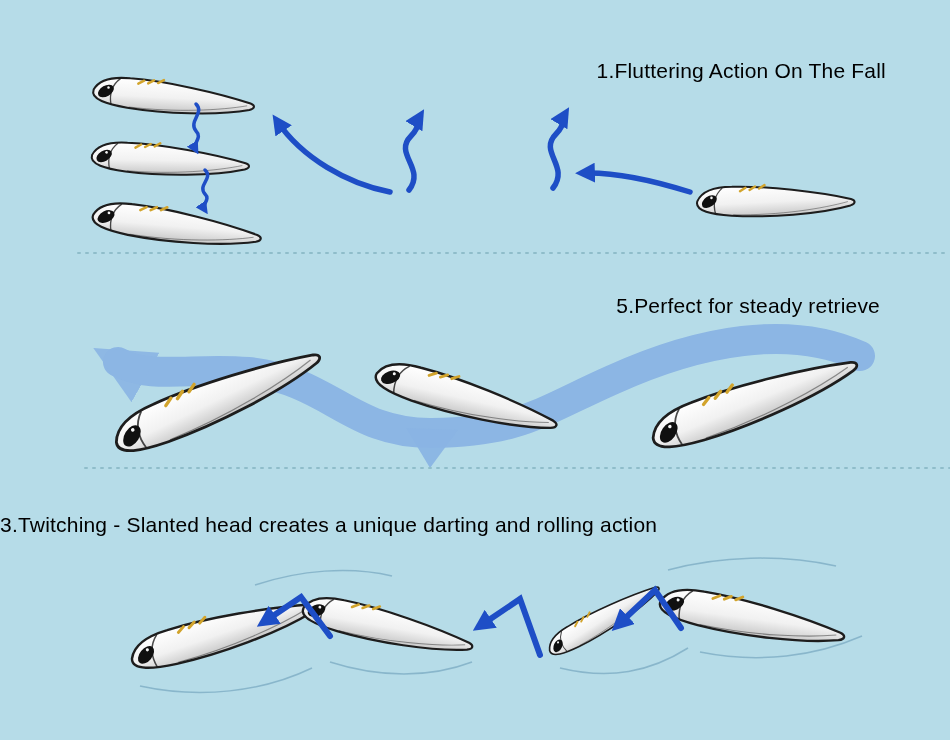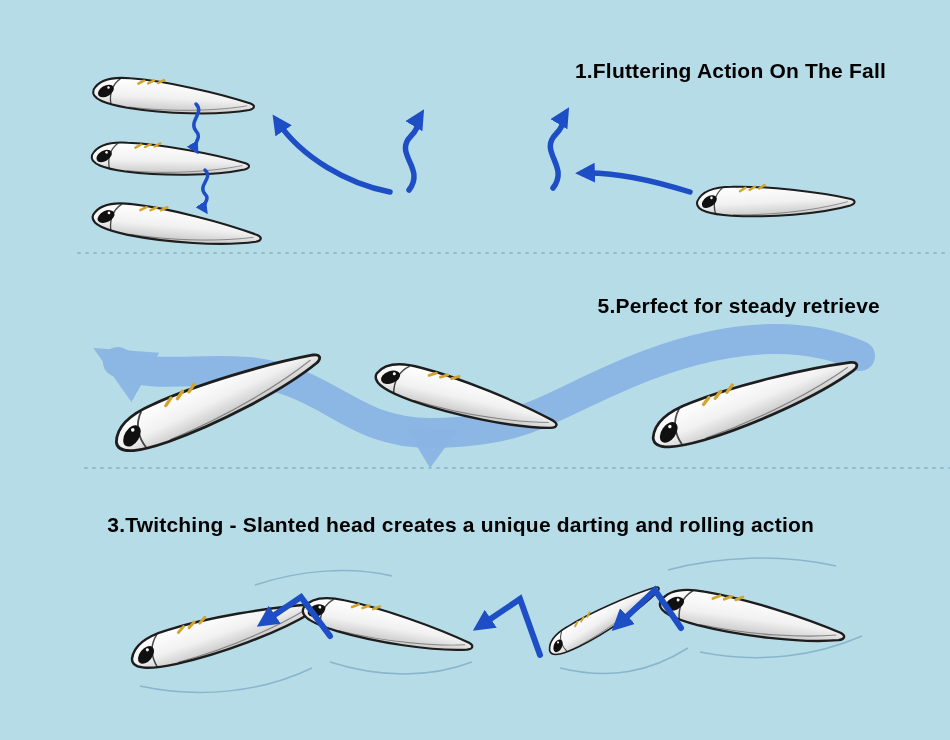--- a/index.html
+++ b/index.html
@@ -5,26 +5,26 @@
   :root{
     --bg:#b6dce8; --ink:#000000; --arrow:#1e4ec6; --wave:#8ab4e4;
     --divider:#8fbdca; --lure-outline:#1d1d1d; --gold:#d2a42c;
   }
   html,body{margin:0;padding:0;background:#e8eef0;}
   .canvas{
     position:relative; width:950px; height:740px; background:var(--bg);
     overflow:hidden; font-family:"Liberation Sans", sans-serif;
   }
   .title{
-    position:absolute; color:var(--ink); font-weight:700; font-size:21px;
+    position:absolute; color:var(--ink); font-weight:400; font-size:21px;
     white-space:nowrap; letter-spacing:.2px;
   }
   #t1{top:59px; right:64px;}
   #t2{top:294px; right:70px;}
-  #t3{top:513px; left:0; width:814px; text-align:right;}
+  #t3{top:513px; left:0; width:814px; text-align:left;}
   svg.scene{position:absolute; left:0; top:0;}
   .arrow-stroke{stroke:var(--arrow); fill:none; stroke-linecap:round;}
   .arrow-fill{fill:var(--arrow);}
   .wave-stroke{stroke:var(--wave); fill:none; stroke-linecap:round; opacity:.95;}
   .wave-fill{fill:var(--wave); opacity:.95;}
   .divider{stroke:var(--divider); stroke-width:2; stroke-dasharray:2 6; stroke-linecap:round; fill:none;}
   .motion{stroke:#7aa9c2; fill:none; opacity:.75;}
   .lure-body{fill:url(#lureBody); stroke:var(--lure-outline); stroke-width:2.5; stroke-linejoin:round;}
   .lure-line{stroke:var(--lure-outline); fill:none;}
   .lure-gold{stroke:var(--gold); stroke-width:3; stroke-linecap:round; fill:none;}

